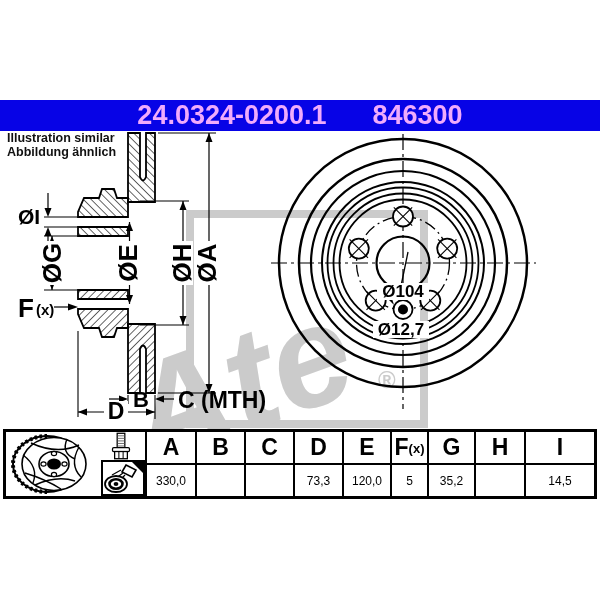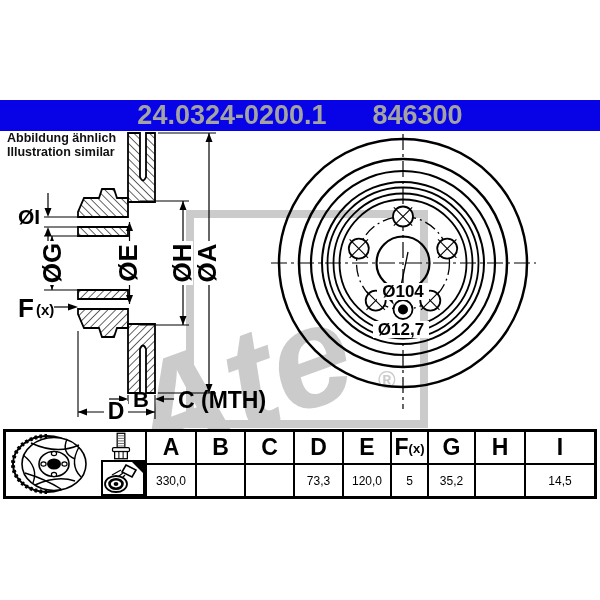--- a/index.html
+++ b/index.html
@@ -1,21 +1,21 @@
 <!DOCTYPE html>
 <html><head>
 <meta charset="utf-8">
 <style>
   html,body{margin:0;padding:0;background:#fff;}
   #stage{position:relative;width:600px;height:600px;background:#fff;overflow:hidden;
          font-family:"Liberation Sans",sans-serif;}
   
   #header-bar{position:absolute;left:0;top:100px;width:600px;height:31px;background:#0703e6;
               display:flex;align-items:center;justify-content:center;gap:46px;}
-  #header-bar span{color:#a3a3a3;font-weight:bold;font-size:27px;line-height:31px;}
+  #header-bar span{color:#f0abfc;font-weight:bold;font-size:27px;line-height:31px;}
   
   #note{position:absolute;left:7px;top:132px;font-size:12.5px;font-weight:bold;color:#111;
         line-height:13.5px;letter-spacing:0;}
   
   #drawing{position:absolute;left:0;top:0;width:600px;height:600px;}
   
   #spec-table{position:absolute;left:3px;top:429px;width:594px;height:70px;
               border:3px solid #000;display:flex;box-sizing:border-box;background:#fff;}
   .combo-cell{width:139px;display:flex;box-sizing:border-box;}
   .disc-zone{width:91px;display:flex;align-items:center;justify-content:center;}
@@ -35,22 +35,22 @@
 <body>
 
 <div id="stage">
 
   <div id="header-bar">
     <span>24.0324-0200.1</span>
     <span>846300</span>
   </div>
 
   <div id="note">
+    <div>Illustration similar</div>
     <div>Abbildung ähnlich</div>
-    <div>Illustration similar</div>
   </div>
 
   <svg id="drawing" viewBox="0 0 600 600">
     <defs>
       <pattern id="hatch" patternUnits="userSpaceOnUse" width="5.5" height="5.5" patternTransform="rotate(-45)">
         <line x1="0" y1="0" x2="0" y2="5.5" stroke="#000" stroke-width="1.2"></line>
       </pattern>
     </defs>
 
     <g>

